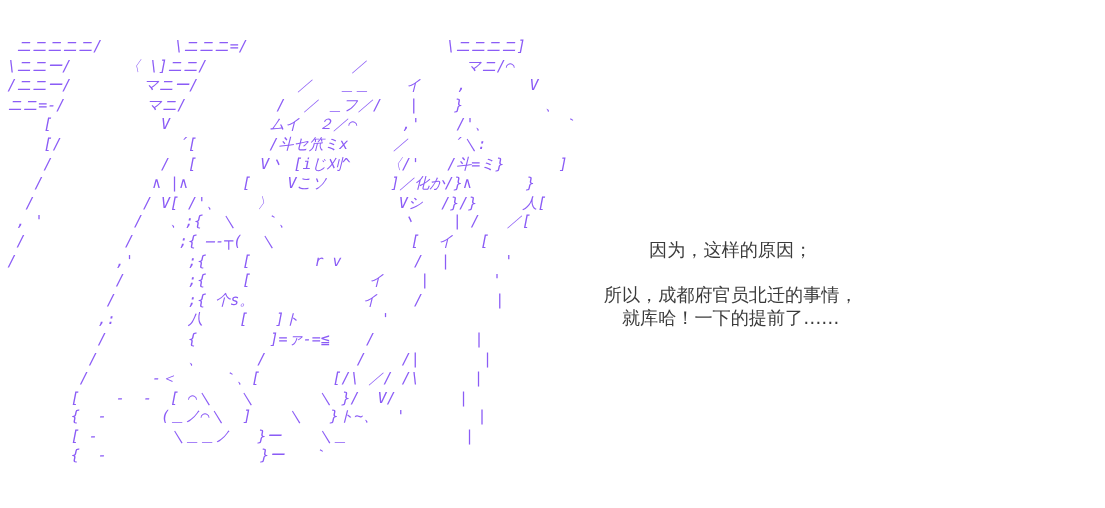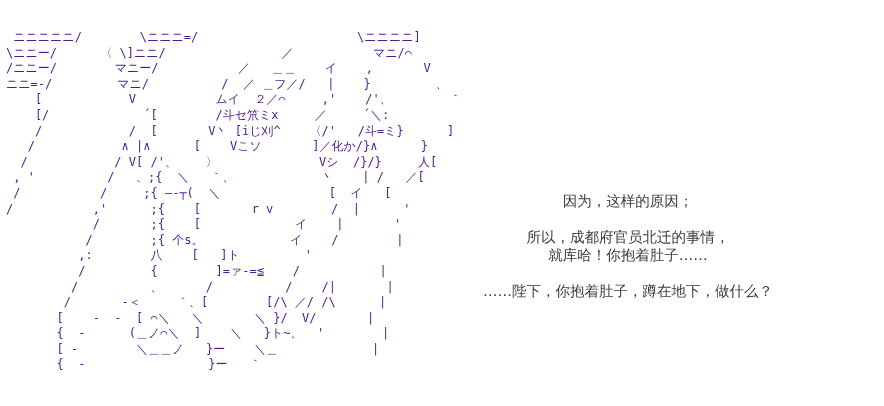--- a/index.html
+++ b/index.html
@@ -32,21 +32,21 @@
     color: #3b3b3b;
     text-align: center;
   }
   .dialogue .para { margin: 0 0 18px 0; }
   .dialogue .para:last-child { margin-bottom: 0; }
 </style>
 </head>
 <body>
 
 <div class="page">
-  <pre class="aa" style="color: #4c1d95;"> ニニニニニ/        \ニニニ=/                      \ニニニニ]
+  <pre class="aa" style="color: #8b5cf6; font-style: italic;"> ニニニニニ/        \ニニニ=/                      \ニニニニ]
 \ニニー/      〈 \]ニニ/                ／           マニ/⌒
 /ニニー/        マニー/           ／   ＿＿    イ    ,       V
 ニニ=-/         マニ/          /  ／ ＿フ／/   |    }         、
     [            V           ムイ  ２／⌒     ,'    /'、        ｀
     [/             ´[        /斗セ笊ミx     ／     ´＼:
     /            /  [       V丶 [iじ刈^    〈/'   /斗=ミ}      ]
    /            ∧ |∧      [    Vこソ       ]／化か/}∧      }
   /            / V[ /'、    〉              Vシ  /}/}     人[
  , '          /   、;{  ＼   ｀、            丶    | /   ／[
  /           /     ;{ ―‐┬(  ＼               [  イ   [
@@ -60,19 +60,16 @@
        [    -  ‐  [ ⌒＼   ＼       ＼ }/  V/       |
        {  -      (＿ノ⌒＼  ]    ＼   }ト~、  '        |
        [ -        ＼＿＿ノ   }ー    ＼＿             |
        {  ‐                 }ー   ｀</pre>
   <div class="dialogue" style="color: rgb(59, 59, 59);">
       <div class="para">
         <div>因为，这样的原因；</div>
       </div>
       <div class="para">
         <div>所以，成都府官员北迁的事情，</div>
-        <div>就库哈！你抱着肚子……</div>
-      </div>
-      <div class="para">
-        <div>……陛下，你抱着肚子，蹲在地下，做什么？</div>
+        <div>就库哈！一下的提前了……</div>
       </div>
     </div>
 </div>
 
 </body></html>

